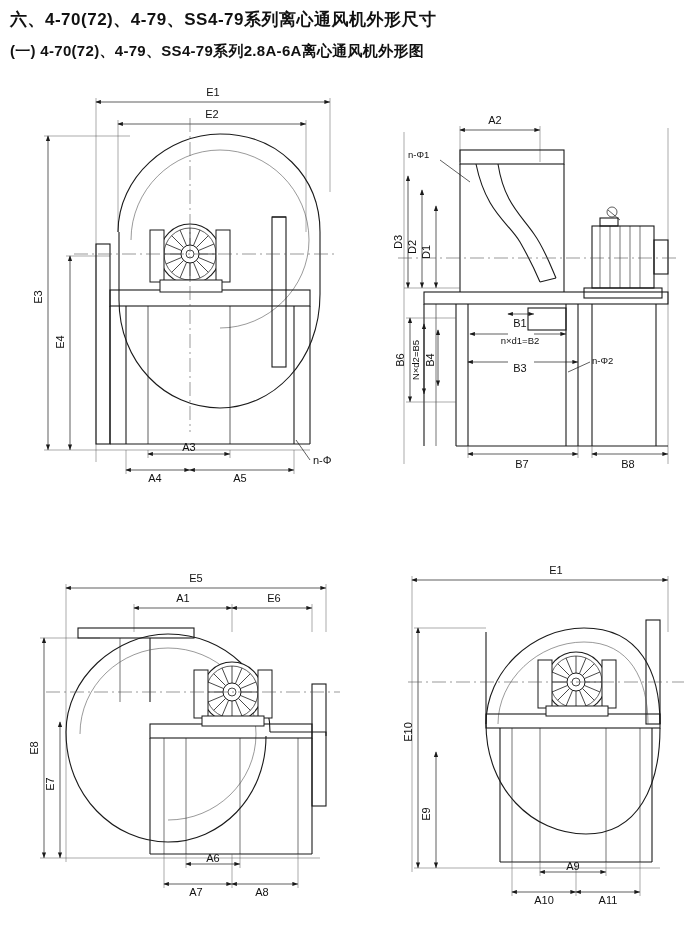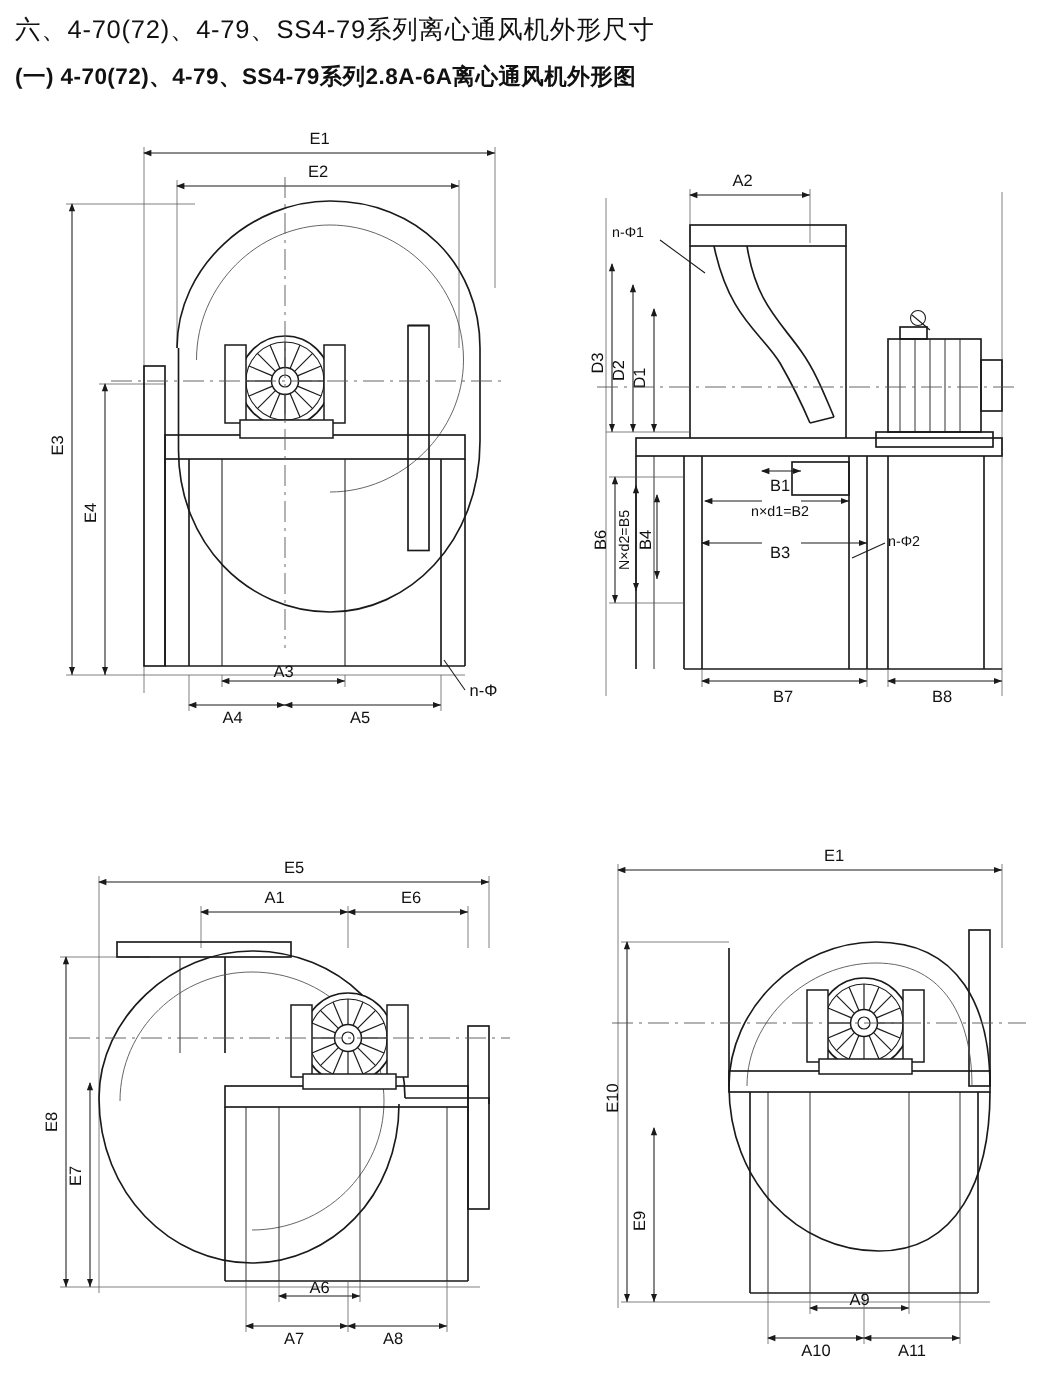--- a/index.html
+++ b/index.html
@@ -18,21 +18,21 @@
   #page {
     position: relative;
     width: 700px;
     height: 926px;
   }
   .heading {
     position: absolute;
     left: 10px;
     top: 8px;
     font-size: 17px;
-    font-weight: normal;
+    font-weight: bold;
     letter-spacing: 0.5px;
     white-space: nowrap;
   }
   .subheading {
     position: absolute;
     left: 10px;
     top: 42px;
     font-size: 15px;
     font-weight: bold;
     letter-spacing: 0.3px;

